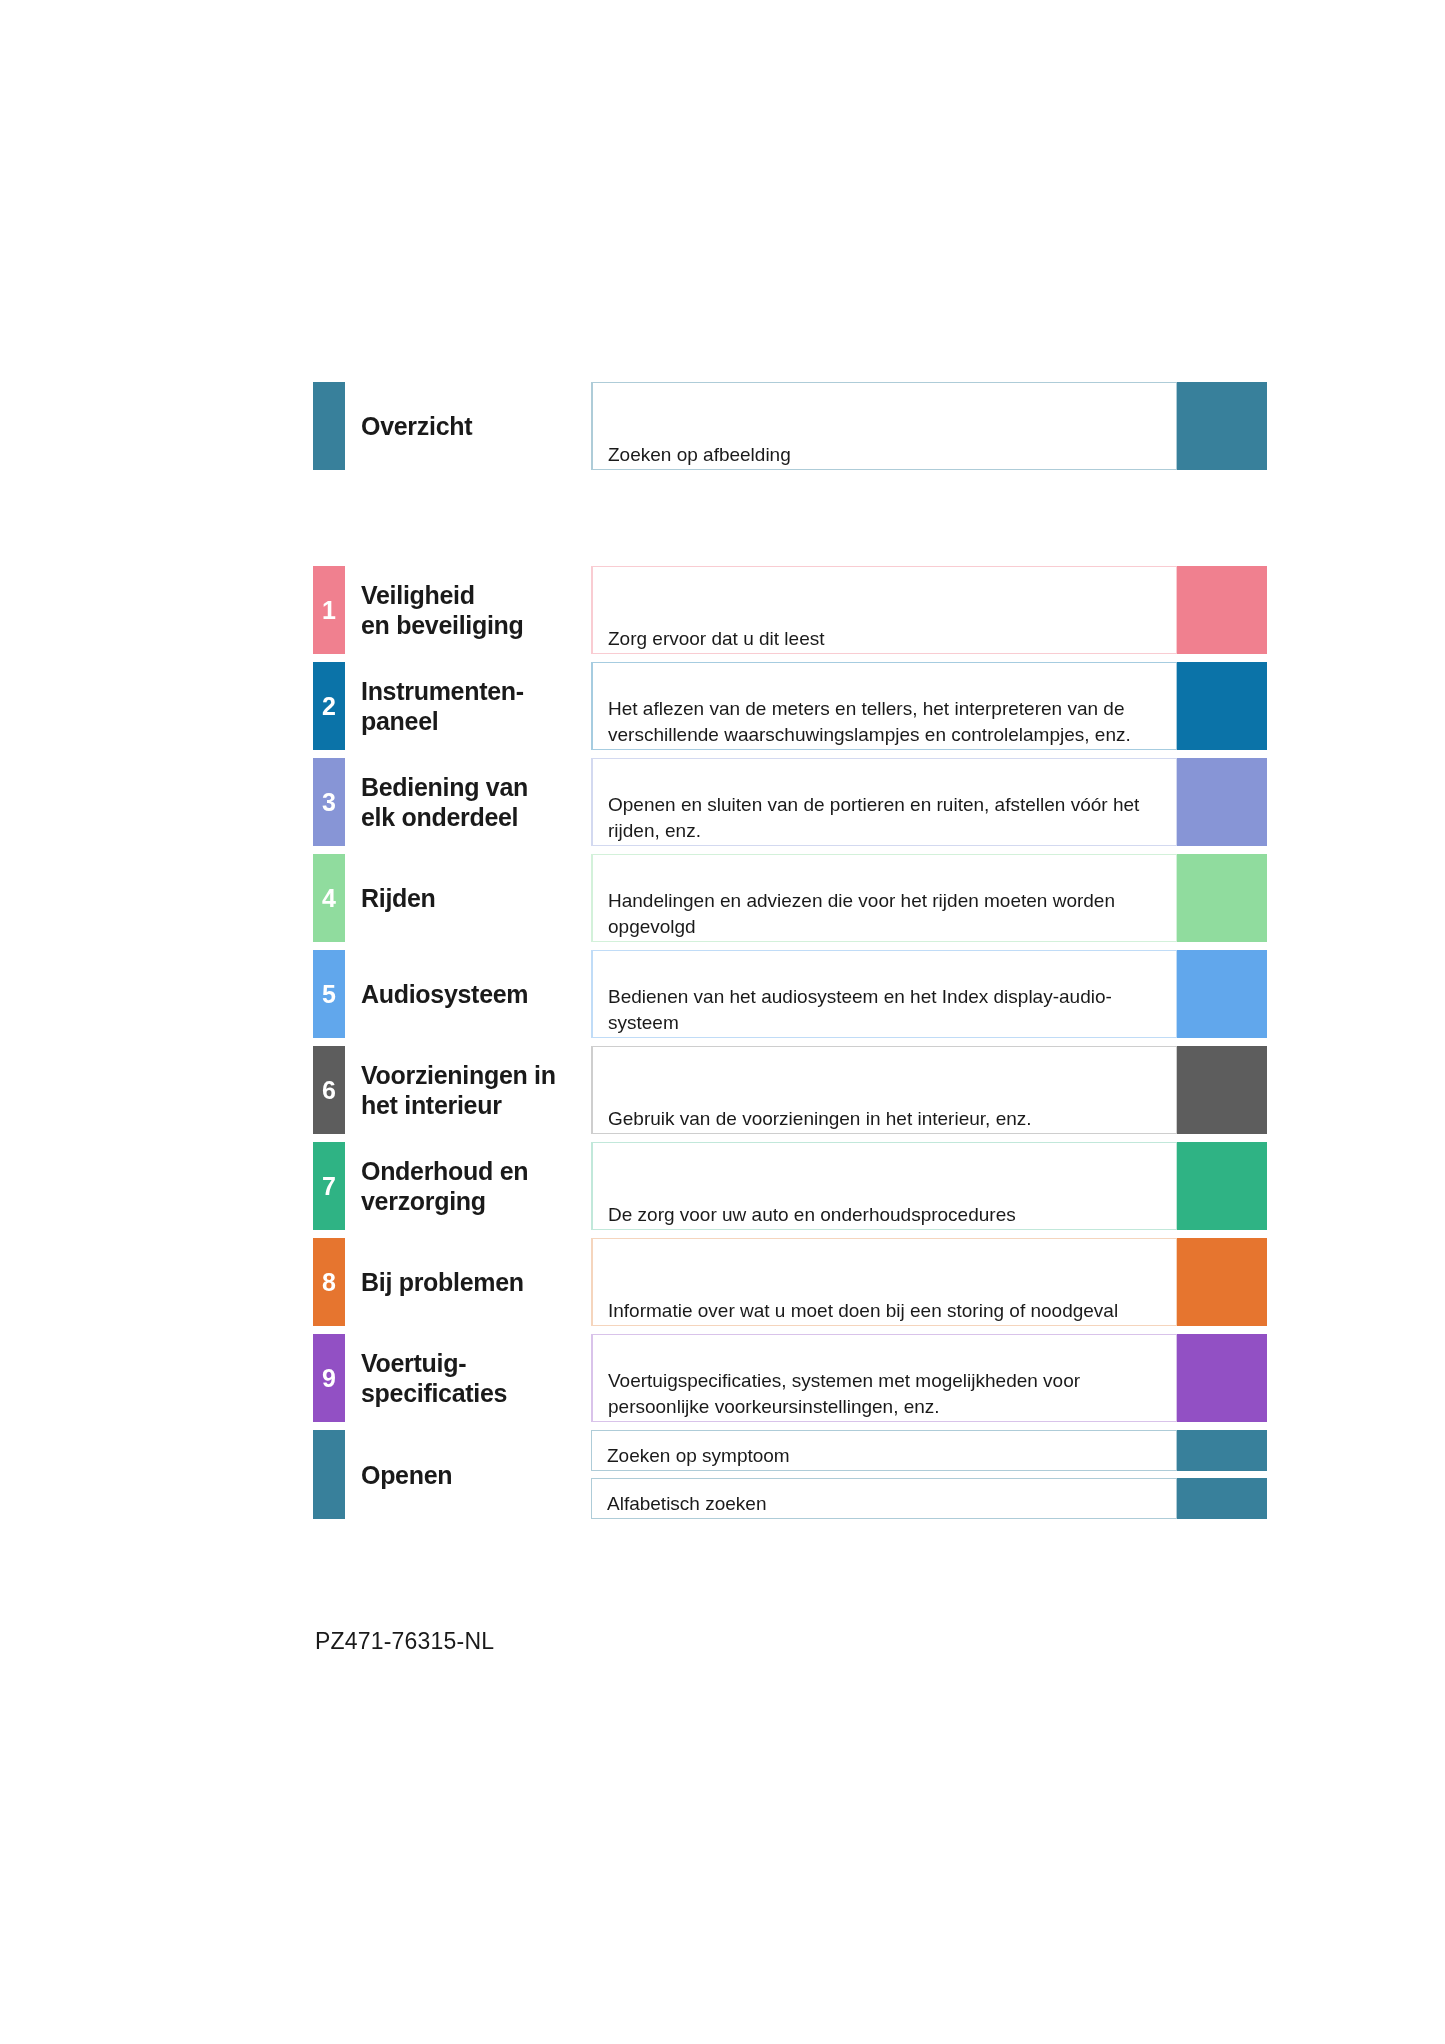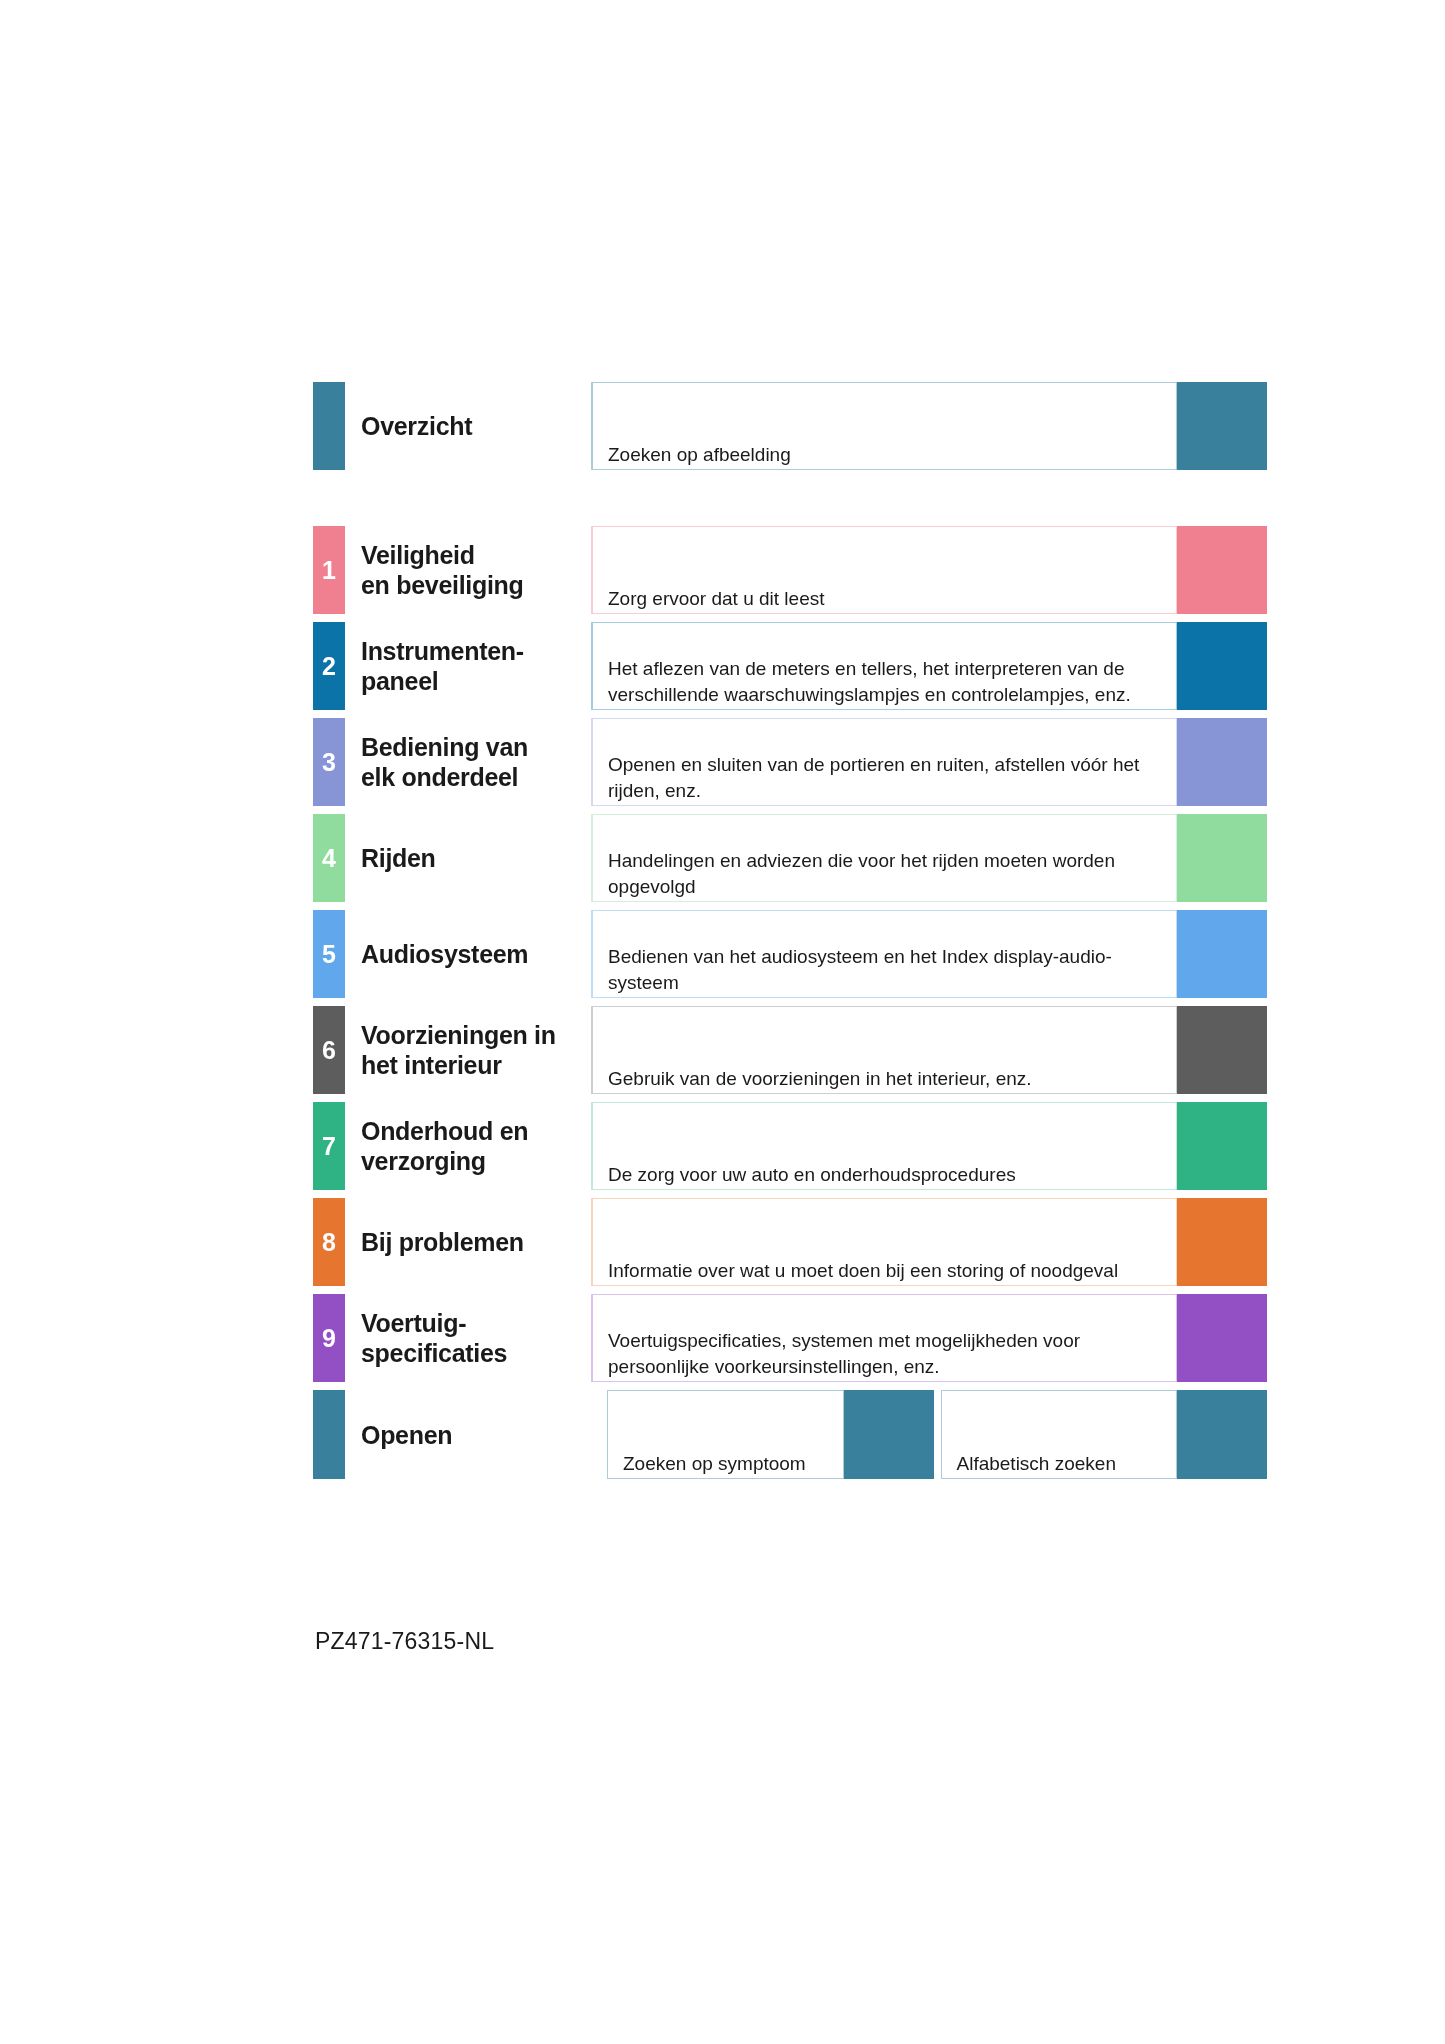--- a/index.html
+++ b/index.html
@@ -15,21 +15,21 @@
     position:absolute;
     left:313px; top:382px;
     width:954px;
   }
   .row {
     display:flex;
     align-items:stretch;
     height:88px;
     margin-bottom:8px;
   }
-  .row.overview { margin-bottom:56px; }
+  .row.overview { margin-bottom:96px; }
   .tab {
     width:32px;
     background:var(--c);
     display:flex;
     align-items:center;
     justify-content:center;
     flex-shrink:0;
   }
   .num {
     color:#ffffff;
@@ -61,23 +61,22 @@
     line-height:1.4;
   }
   .block {
     width:90px;
     background:var(--c);
     flex-shrink:0;
   }
   .index-col {
     flex:1;
     display:flex;
-    flex-direction:row;
+    flex-direction:column;
     gap:7px;
-    margin-left:16px;
   }
   .index-item {
     flex:1;
     display:flex;
     align-items:stretch;
   }
   .index-item .box { border-width:1.5px; }
   .footer {
     position:absolute;
     left:315px; top:1628px;

